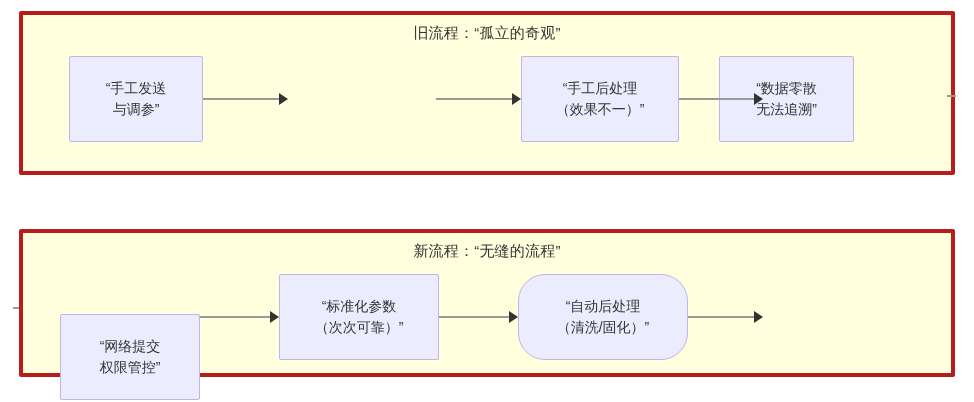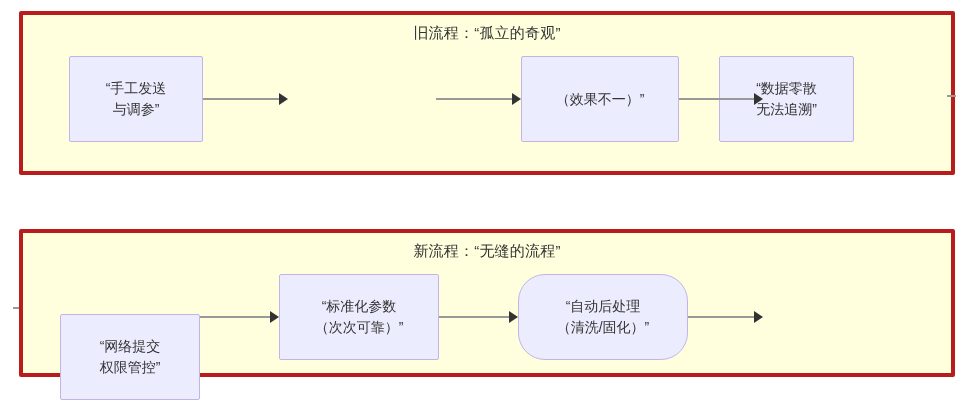--- a/index.html
+++ b/index.html
@@ -96,20 +96,21 @@
   <div class="panel" id="panel-old">
     <div class="panel-title">旧流程：“孤立的奇观”</div>
 
     <div class="node" style="left:46px; top:41px; width:134px; height:86px;">
       <span class="l1">“手工发送</span>
       <span class="l2">与调参”</span>
     </div>
 
 
     <div class="node" style="left:498px; top:41px; width:158px; height:86px;">
+      <span class="l1">“手工后处理</span>
       <span class="l2">（效果不一）”</span>
     </div>
 
     <div class="node" style="left:696px; top:41px; width:135px; height:86px;">
       <span class="l1">“数据零散</span>
       <span class="l2">无法追溯”</span>
     </div>
 
     <div class="edge" style="left:180px; top:78px; width:85px;">
       <div class="shaft"></div>

